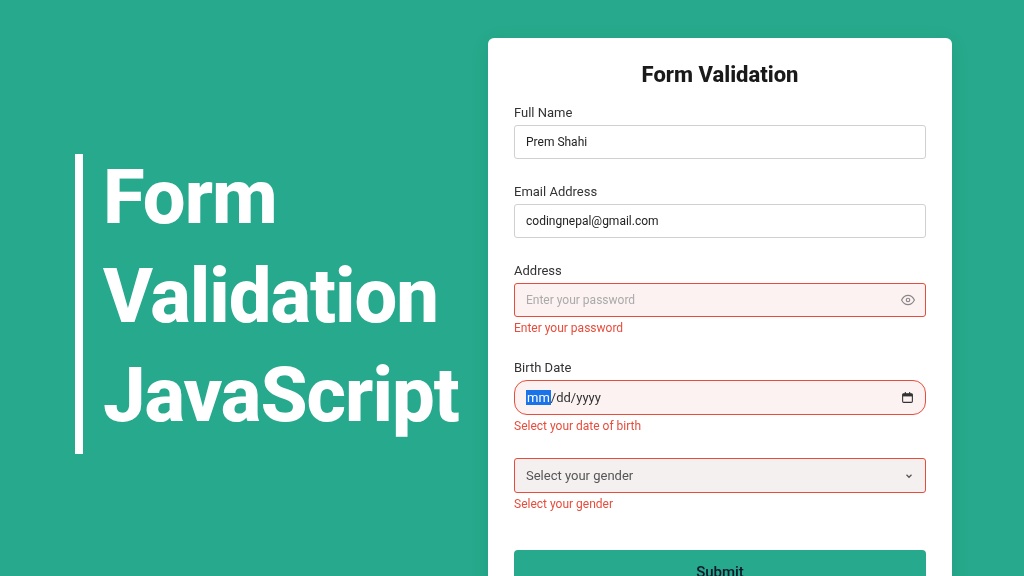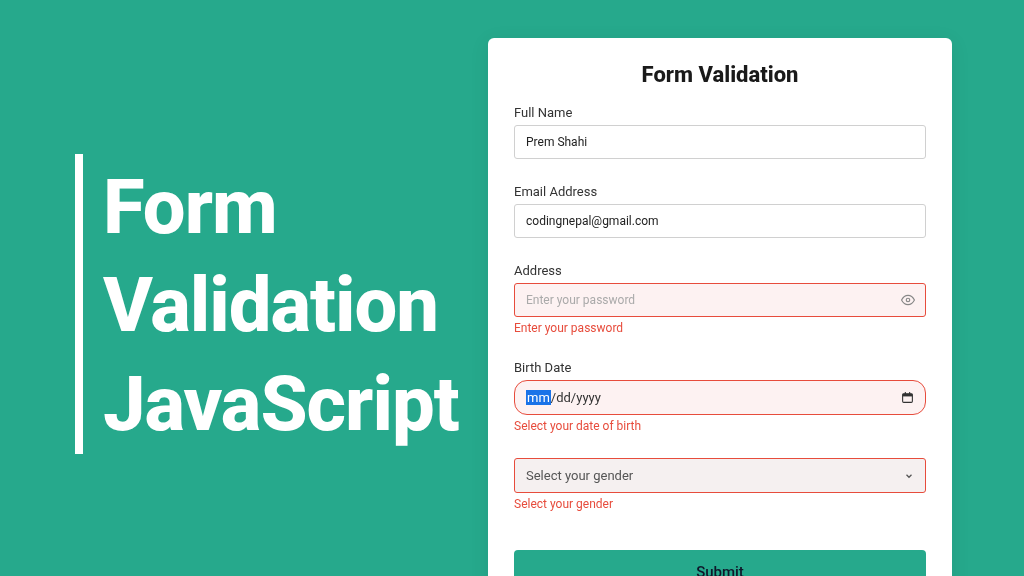--- a/index.html
+++ b/index.html
@@ -13,21 +13,21 @@
       width: 1024px;
       height: 576px;
       overflow: hidden;
       position: relative;
     }
     .hero {
       position: absolute;
       left: 75px;
       top: 148px;
       display: flex;
-      align-items: flex-end;
+      align-items: flex-start;
     }
     .hero-bar {
       width: 8px;
       height: 300px;
       background: #fff;
       margin-right: 20px;
       margin-top: 6px;
     }
     .hero-text {
       color: #fff;

